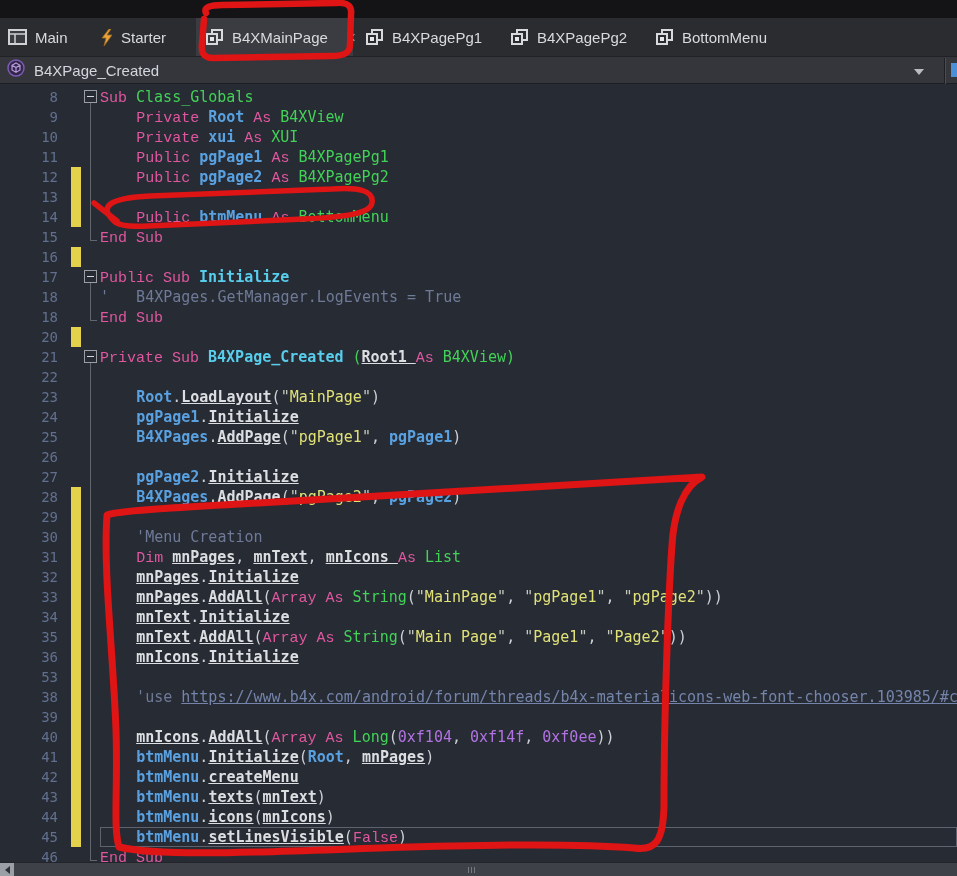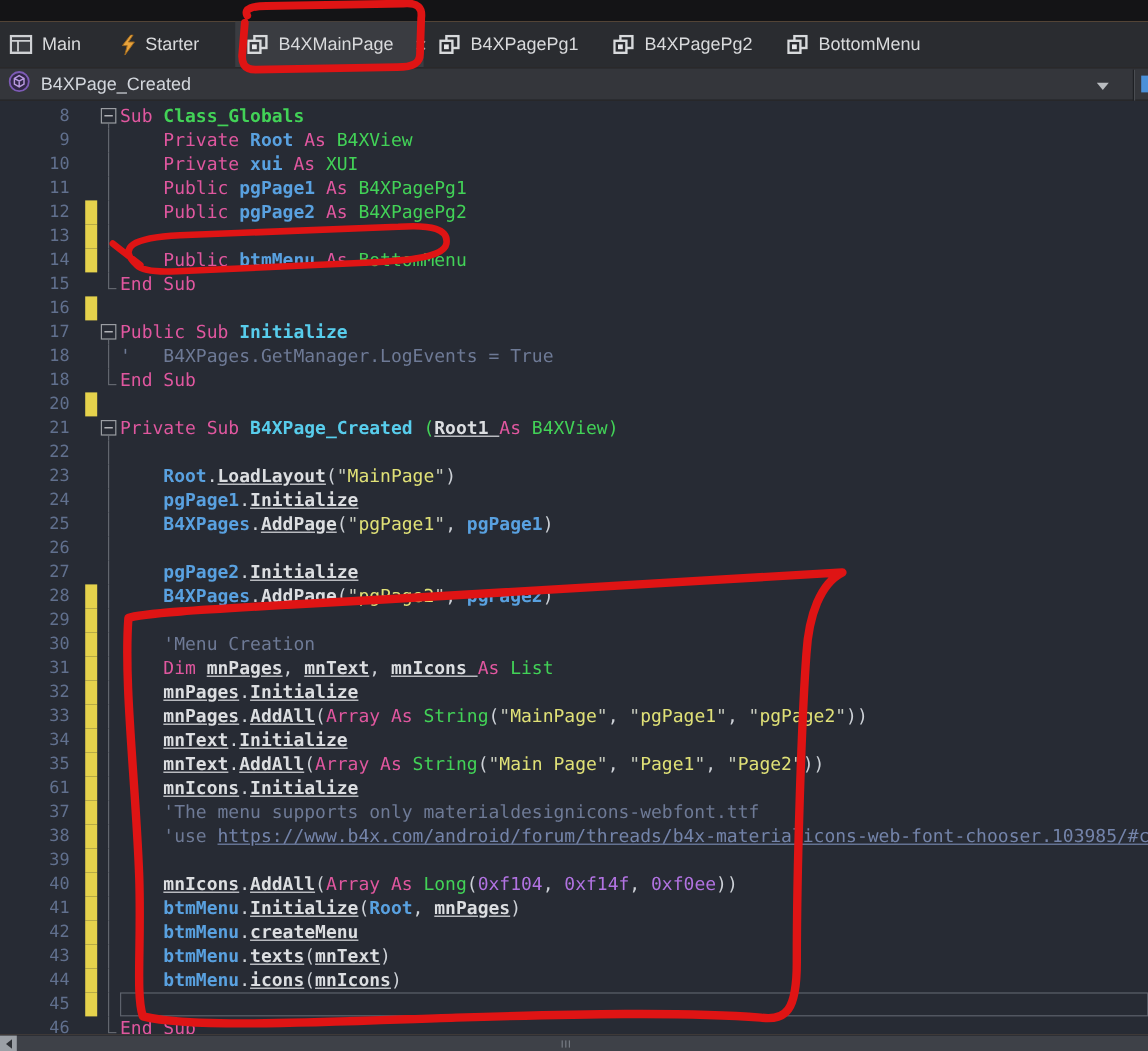--- a/index.html
+++ b/index.html
@@ -1,18 +1,18 @@
 <!DOCTYPE html>
 <html><head>
 <meta charset="utf-8">
 <style>
   * { margin:0; padding:0; box-sizing:border-box; }
   html,body { width:957px; height:876px; }
   body { font-family:"Liberation Sans", sans-serif; background:#1a1b1e; overflow:hidden; }
-  #screen { position:relative; width:957px; height:876px; background:#fdba74; overflow:hidden; }
+  #screen { position:relative; width:957px; height:876px; background:#15803d; overflow:hidden; }
 
   
   .top-strip { position:absolute; left:0; top:0; width:957px; height:18px; background:#141416; }
 
   
   .tabbar { position:absolute; left:0; top:18px; width:957px; height:38px; background:#2a2c30; }
   .tab { position:absolute; top:0; height:38px; display:flex; align-items:center; gap:8px;
          color:#d9dadc; font-size:15px; cursor:default; }
   .tab .ticon { display:flex; align-items:center; }
   .tab.active { background:#3a3c41; padding:0 10px; }
@@ -44,26 +44,26 @@
   .fold.end::before  { content:""; position:absolute; left:8px; top:0; width:1px; height:13px; background:#62666e; }
   .fold.end::after   { content:""; position:absolute; left:8px; top:13px; width:7px; height:1px; background:#62666e; }
   .fold.box::before  { content:""; position:absolute; left:8px; top:16px; bottom:0; width:1px; background:#62666e; }
   .fold.box b { position:absolute; left:2px; top:3px; width:13px; height:13px; border:1px solid #9a9da2;
                 background:#272b34; }
   .fold.box b::after { content:""; position:absolute; left:2px; top:5px; width:7px; height:1px; background:#d4d5d7; }
   .code { flex:1 1 auto; }
   .row.current::after { content:""; position:absolute; left:100px; right:0; top:0; bottom:0;
                         border:1px solid #5d626c; pointer-events:none; }
 
-  .tk-kw  { color:#e0579f; }
+  .tk-kw  { color:#e0579f;font-family:Liberation Mono, monospace; }
   .tk-typ { color:#42d257;margin-top:40px; }
   .tk-var { color:#59a1e0; font-weight:bold; }
   .tk-id  { color:#dcdee1; font-weight:bold;text-decoration:underline; }
   .tk-sub { color:#58cdec; font-weight:bold; }
-  .tk-subg{ color:#42d257; font-weight:bold; }
+  .tk-subg{ color:#42d257; font-weight:normal; }
   .tk-str { color:#e0e177; }
   .tk-q   { color:#c6cabc; }
   .tk-com { color:#6e7a96; }
   .tk-lnk { color:#7484aa; text-decoration:underline; }
   .tk-num { color:#b273e2; }
   .tk-pln { color:#ccd0d6; }
 
   
   .hscroll { position:absolute; left:0; bottom:0; width:957px; height:14px; background:#3e4148;
              border-top:1px solid #23252a; }
@@ -182,30 +182,30 @@
         <div class="row"><span class="ln">26</span><span class="bar"></span><span class="fold line"></span><span class="code"></span></div>
         <div class="row"><span class="ln">27</span><span class="bar"></span><span class="fold line"></span><span class="code"><span class="tk-pln">    </span><span class="tk-var">pgPage2</span><span class="tk-pln">.</span><span class="tk-id">Initialize</span></span></div>
         <div class="row"><span class="ln">28</span><span class="bar changed"></span><span class="fold line"></span><span class="code"><span class="tk-pln">    </span><span class="tk-var">B4XPages</span><span class="tk-pln">.</span><span class="tk-id">AddPage</span><span class="tk-pln">(</span><span class="tk-q">"</span><span class="tk-str">pgPage2</span><span class="tk-q">"</span><span class="tk-pln">, </span><span class="tk-var">pgPage2</span><span class="tk-pln">)</span></span></div>
         <div class="row"><span class="ln">29</span><span class="bar changed"></span><span class="fold line"></span><span class="code"></span></div>
         <div class="row"><span class="ln">30</span><span class="bar changed"></span><span class="fold line"></span><span class="code"><span class="tk-com">    'Menu Creation</span></span></div>
         <div class="row"><span class="ln">31</span><span class="bar changed"></span><span class="fold line"></span><span class="code"><span class="tk-pln">    </span><span class="tk-kw">Dim </span><span class="tk-id">mnPages</span><span class="tk-pln">, </span><span class="tk-id">mnText</span><span class="tk-pln">, </span><span class="tk-id">mnIcons </span><span class="tk-kw">As </span><span class="tk-typ">List</span></span></div>
         <div class="row"><span class="ln">32</span><span class="bar changed"></span><span class="fold line"></span><span class="code"><span class="tk-pln">    </span><span class="tk-id">mnPages</span><span class="tk-pln">.</span><span class="tk-id">Initialize</span></span></div>
         <div class="row"><span class="ln">33</span><span class="bar changed"></span><span class="fold line"></span><span class="code"><span class="tk-pln">    </span><span class="tk-id">mnPages</span><span class="tk-pln">.</span><span class="tk-id">AddAll</span><span class="tk-pln">(</span><span class="tk-kw">Array As </span><span class="tk-typ">String</span><span class="tk-pln">(</span><span class="tk-q">"</span><span class="tk-str">MainPage</span><span class="tk-q">"</span><span class="tk-pln">, </span><span class="tk-q">"</span><span class="tk-str">pgPage1</span><span class="tk-q">"</span><span class="tk-pln">, </span><span class="tk-q">"</span><span class="tk-str">pgPage2</span><span class="tk-q">"</span><span class="tk-pln">))</span></span></div>
         <div class="row"><span class="ln">34</span><span class="bar changed"></span><span class="fold line"></span><span class="code"><span class="tk-pln">    </span><span class="tk-id">mnText</span><span class="tk-pln">.</span><span class="tk-id">Initialize</span></span></div>
         <div class="row"><span class="ln">35</span><span class="bar changed"></span><span class="fold line"></span><span class="code"><span class="tk-pln">    </span><span class="tk-id">mnText</span><span class="tk-pln">.</span><span class="tk-id">AddAll</span><span class="tk-pln">(</span><span class="tk-kw">Array As </span><span class="tk-typ">String</span><span class="tk-pln">(</span><span class="tk-q">"</span><span class="tk-str">Main Page</span><span class="tk-q">"</span><span class="tk-pln">, </span><span class="tk-q">"</span><span class="tk-str">Page1</span><span class="tk-q">"</span><span class="tk-pln">, </span><span class="tk-q">"</span><span class="tk-str">Page2</span><span class="tk-q">"</span><span class="tk-pln">))</span></span></div>
-        <div class="row"><span class="ln">61</span><span class="bar changed"></span><span class="fold line"></span><span class="code"><span class="tk-pln">    </span><span class="tk-id">mnIcons</span><span class="tk-pln">.</span><span class="tk-id">Initialize</span></span></div>
-        <div class="row"><span class="ln">37</span><span class="bar changed"></span><span class="fold line"></span><span class="code"><span class="tk-com">    'The menu supports only materialdesignicons-webfont.ttf</span></span></div>
+        <div class="row"><span class="ln">36</span><span class="bar changed"></span><span class="fold line"></span><span class="code"><span class="tk-pln">    </span><span class="tk-id">mnIcons</span><span class="tk-pln">.</span><span class="tk-id">Initialize</span></span></div>
+        <div class="row"><span class="ln">53</span><span class="bar changed"></span><span class="fold line"></span></div>
         <div class="row"><span class="ln">38</span><span class="bar changed"></span><span class="fold line"></span><span class="code"><span class="tk-com">    'use </span><span class="tk-lnk">https://www.b4x.com/android/forum/threads/b4x-materialicons-web-font-chooser.103985/#content</span></span></div>
         <div class="row"><span class="ln">39</span><span class="bar changed"></span><span class="fold line"></span></div>
         <div class="row"><span class="ln">40</span><span class="bar changed"></span><span class="fold line"></span><span class="code"><span class="tk-pln">    </span><span class="tk-id">mnIcons</span><span class="tk-pln">.</span><span class="tk-id">AddAll</span><span class="tk-pln">(</span><span class="tk-kw">Array As </span><span class="tk-typ">Long</span><span class="tk-pln">(</span><span class="tk-num">0xf104</span><span class="tk-pln">, </span><span class="tk-num">0xf14f</span><span class="tk-pln">, </span><span class="tk-num">0xf0ee</span><span class="tk-pln">))</span></span></div>
         <div class="row"><span class="ln">41</span><span class="bar changed"></span><span class="fold line"></span><span class="code"><span class="tk-pln">    </span><span class="tk-var">btmMenu</span><span class="tk-pln">.</span><span class="tk-id">Initialize</span><span class="tk-pln">(</span><span class="tk-var">Root</span><span class="tk-pln">, </span><span class="tk-id">mnPages</span><span class="tk-pln">)</span></span></div>
         <div class="row"><span class="ln">42</span><span class="bar changed"></span><span class="fold line"></span><span class="code"><span class="tk-pln">    </span><span class="tk-var">btmMenu</span><span class="tk-pln">.</span><span class="tk-id">createMenu</span></span></div>
         <div class="row"><span class="ln">43</span><span class="bar changed"></span><span class="fold line"></span><span class="code"><span class="tk-pln">    </span><span class="tk-var">btmMenu</span><span class="tk-pln">.</span><span class="tk-id">texts</span><span class="tk-pln">(</span><span class="tk-id">mnText</span><span class="tk-pln">)</span></span></div>
         <div class="row"><span class="ln">44</span><span class="bar changed"></span><span class="fold line"></span><span class="code"><span class="tk-pln">    </span><span class="tk-var">btmMenu</span><span class="tk-pln">.</span><span class="tk-id">icons</span><span class="tk-pln">(</span><span class="tk-id">mnIcons</span><span class="tk-pln">)</span></span></div>
-        <div class="row current"><span class="ln">45</span><span class="bar changed"></span><span class="fold line"></span></div>
+        <div class="row current"><span class="ln">45</span><span class="bar changed"></span><span class="fold line"></span><span class="code"><span class="tk-pln">    </span><span class="tk-var">btmMenu</span><span class="tk-pln">.</span><span class="tk-id">setLinesVisible</span><span class="tk-pln">(</span><span class="tk-kw">False</span><span class="tk-pln">)</span></span></div>
         <div class="row"><span class="ln">46</span><span class="bar"></span><span class="fold end"></span><span class="code"><span class="tk-kw">End Sub</span></span></div>
       </div>
   </div>
 
   <div class="hscroll">
     <span class="larrow"></span>
     <span class="grip">
         <i></i>
         <i></i>
         <i></i>

